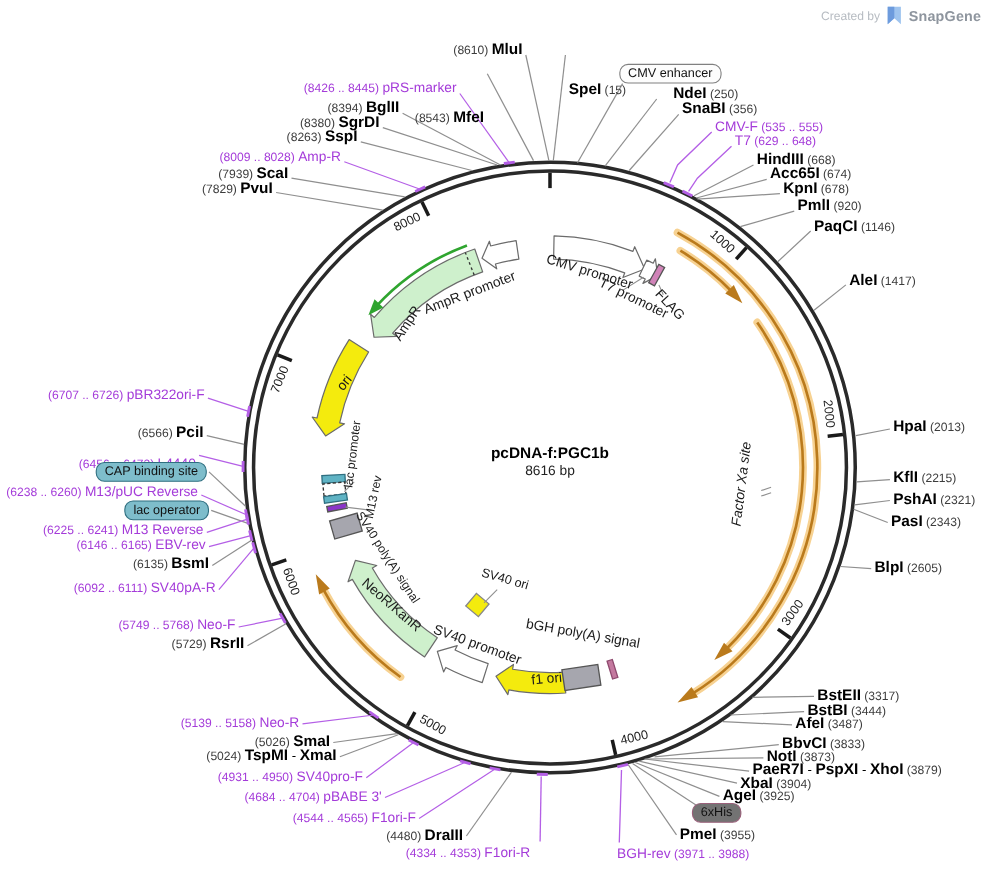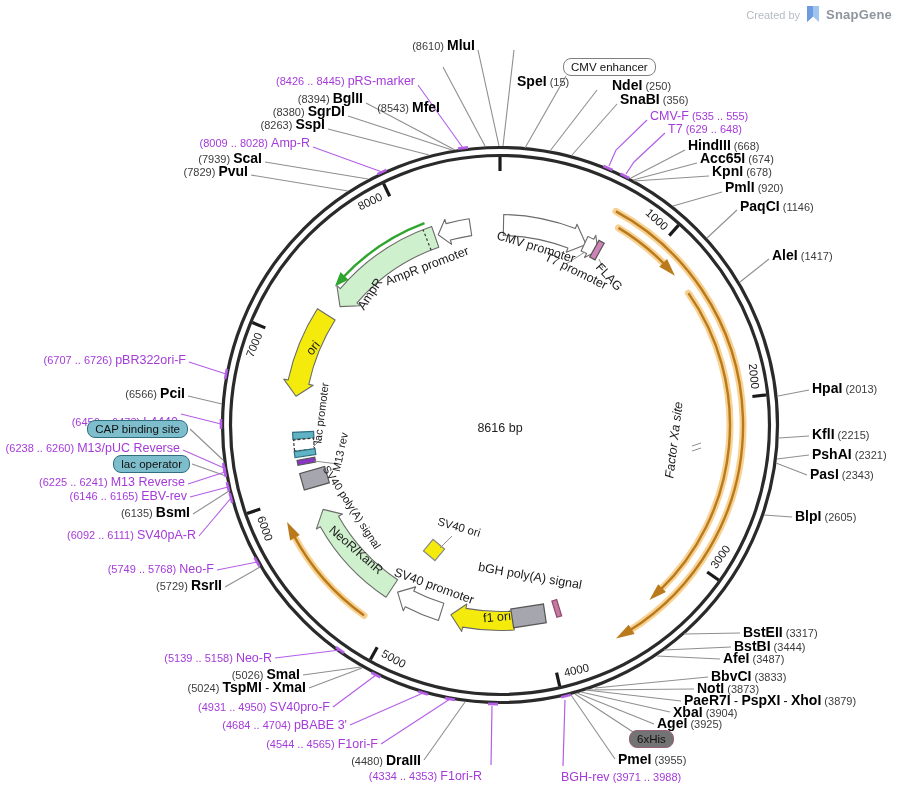--- a/index.html
+++ b/index.html
@@ -156,20 +156,21 @@
       <line x1="497.9984270217998" y1="704.125408563271" x2="488.0015729782002" y2="703.874591436729" stroke="#B45FE6" stroke-width="2.6"></line>
       <line x1="566" y1="264" x2="585" y2="252" stroke="#8f8f8f" stroke-width="1"></line>
       <line x1="603" y1="268" x2="599" y2="259" stroke="#8f8f8f" stroke-width="1"></line>
       <line x1="452" y1="536" x2="440" y2="548" stroke="#8f8f8f" stroke-width="1"></line>
       <line x1="692" y1="446" x2="701" y2="443" stroke="#8f8f8f" stroke-width="1"></line>
       <line x1="692" y1="451" x2="701" y2="448" stroke="#8f8f8f" stroke-width="1"></line>
       <line x1="322" y1="438" x2="313" y2="447" stroke="#8f8f8f" stroke-width="1"></line>
       <line x1="338" y1="464" x2="314" y2="461" stroke="#8f8f8f" stroke-width="1"></line>
     </svg>
 
+  <div id="plasmid-title" style="left: 380px; top: 403px;">pcDNA-f:PGC1b</div>
   <div id="plasmid-size" style="left: 380px; top: 421px;">8616 bp</div>
 
   <div id="watermark">
     <span class="created">Created by</span>
     <svg width="14" height="17" viewBox="0 0 14 17">
       <polygon points="1,0 13,0 13,16 7,10.5 1,16" fill="#9FC4EF"></polygon>
       <polygon points="1,0 7,0 7,10.5 1,16" fill="#6D9BDD"></polygon>
     </svg>
     <span class="brand">SnapGene</span>
   </div>

